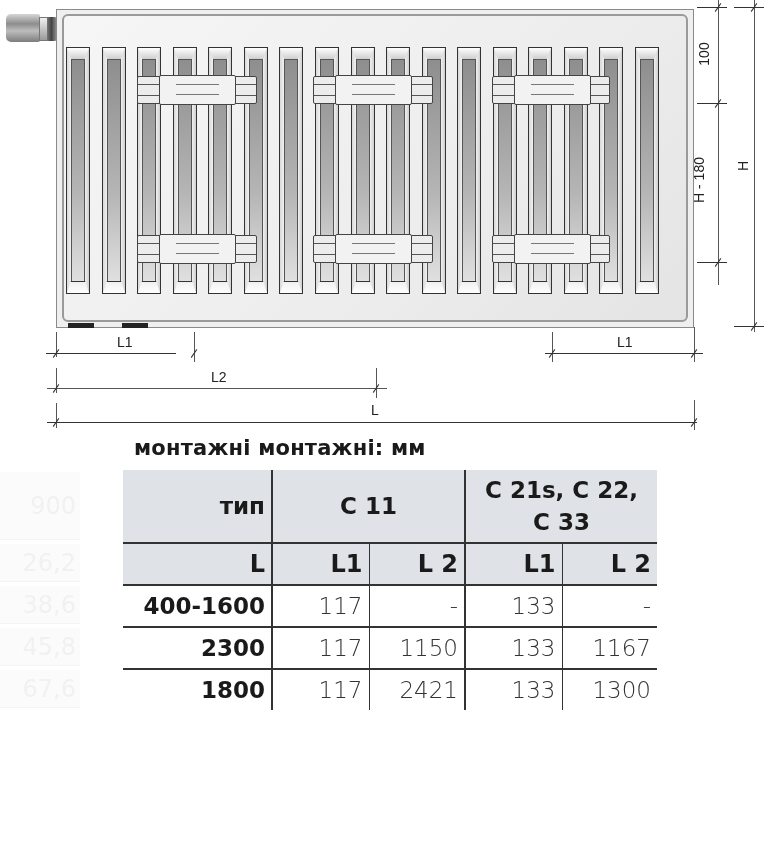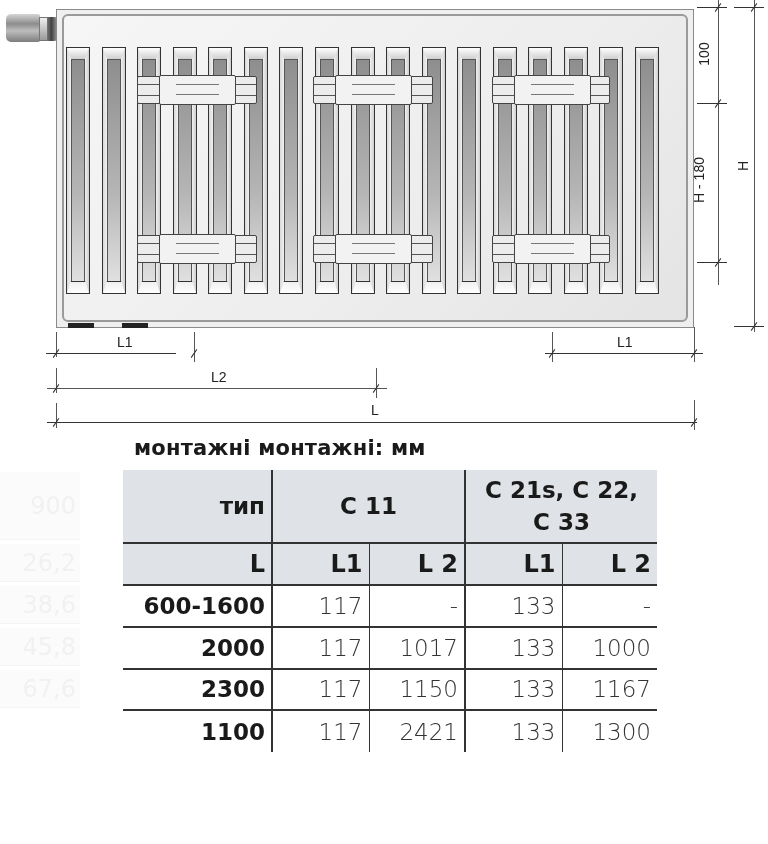--- a/index.html
+++ b/index.html
@@ -251,41 +251,34 @@
     </td>
   </tr>
   <tr class="hdr2">
     <td>L</td>
     <td class="vdiv">L1</td>
     <td class="vdiv-thin">L 2</td>
     <td class="vdiv">L1</td>
     <td class="vdiv-thin">L 2</td>
   </tr>
   <tr class="row dark">
-    <td class="lbl">600-1600</td>
+    <td class="lbl">400-1600</td>
     <td class="vdiv">117</td>
     <td class="vdiv-thin">-</td>
     <td class="vdiv">133</td>
     <td class="vdiv-thin">-</td>
-  </tr>
-  <tr class="row dark">
-    <td class="lbl">2000</td>
-    <td class="vdiv">117</td>
-    <td class="vdiv-thin">1017</td>
-    <td class="vdiv">133</td>
-    <td class="vdiv-thin">1000</td>
   </tr>
   <tr class="row dark">
     <td class="lbl">2300</td>
     <td class="vdiv">117</td>
     <td class="vdiv-thin">1150</td>
     <td class="vdiv">133</td>
     <td class="vdiv-thin">1167</td>
   </tr>
   <tr class="row dark">
-    <td class="lbl">1100</td>
+    <td class="lbl">1800</td>
     <td class="vdiv">117</td>
     <td class="vdiv-thin">2421</td>
     <td class="vdiv">133</td>
     <td class="vdiv-thin">1300</td>
   </tr>
 </tbody>
   </table>
 
 </body></html>

